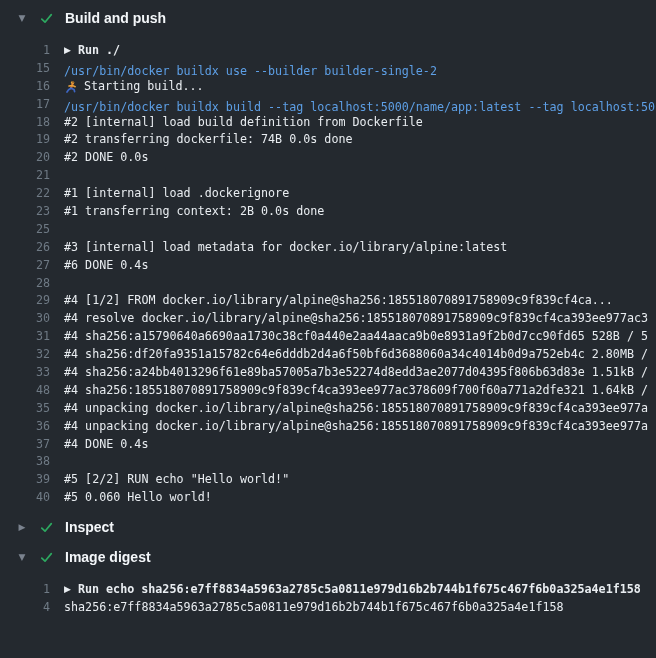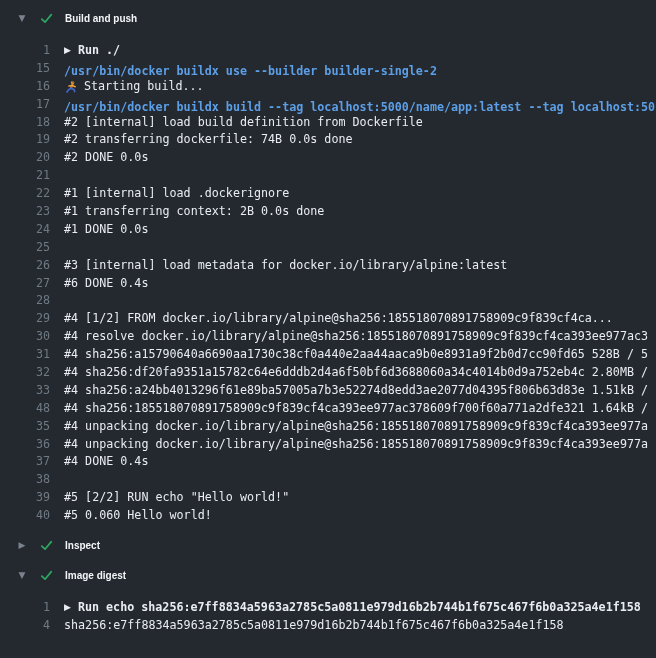--- a/index.html
+++ b/index.html
@@ -22,42 +22,42 @@
   .chevron{
     width:10px;margin-right:12px;
     color:#7a828e;font-size:9px;line-height:10px;
     font-family:"DejaVu Sans",sans-serif;
     flex:none;text-align:center;
   }
   .check{width:15px;height:15px;margin-right:11px;flex:none;}
   .section-title{
     color:#f3f6f9;
     font-family:"Liberation Sans","DejaVu Sans",sans-serif;
-    font-weight:bold;font-size:10px;
+    font-weight:bold;font-size:14px;
     white-space:pre;
   }
   .lines{margin-top:9px;margin-bottom:5px;}
   .log-line{
     display:flex;
     height:17.9px;line-height:17.9px;
     white-space:pre;overflow:hidden;
     font-size:11.7px;
   }
   .num{
     flex:none;width:50px;text-align:right;
     color:#6f7a85;
     cursor:pointer;
   }
   .content{
     flex:none;margin-left:14px;
     color:#e9edf1;
     white-space:pre;
     display:flex;align-items:center;
   }
-  .content.command{color:#5d9fe6;font-weight:bold;margin-top:7px;}
+  .content.command{color:#5d9fe6;font-weight:normal;margin-top:7px;}
   .content.run{font-weight:bold;}
   .play{
     font-size:9px;margin-right:7px;
     font-family:"DejaVu Sans",sans-serif;
     flex:none;
   }
   .emoji-icon{width:14px;height:14px;margin-right:6px;flex:none;position:relative;top:0px;}
   .logtext{white-space:pre;}
 </style>
 </head>
@@ -84,21 +84,20 @@
             <path d="M7 8.2 L10 9.6 L10.6 11.6" stroke="#3e66c4" stroke-width="1.7" fill="none" stroke-linecap="round" stroke-linejoin="round"></path>
             <path d="M7 8.2 L4.6 9.8 L3 12" stroke="#3e66c4" stroke-width="1.7" fill="none" stroke-linecap="round" stroke-linejoin="round"></path>
           </svg><span class="logtext">Starting build...</span></span></div>
       <div class="log-line"><span class="num">17</span><span class="content command"><span class="logtext">/usr/bin/docker buildx build --tag localhost:5000/name/app:latest --tag localhost:50</span></span></div>
       <div class="log-line"><span class="num">18</span><span class="content"><span class="logtext">#2 [internal] load build definition from Dockerfile</span></span></div>
       <div class="log-line"><span class="num">19</span><span class="content"><span class="logtext">#2 transferring dockerfile: 74B 0.0s done</span></span></div>
       <div class="log-line"><span class="num">20</span><span class="content"><span class="logtext">#2 DONE 0.0s</span></span></div>
       <div class="log-line"><span class="num">21</span><span class="content"><span class="logtext"></span></span></div>
       <div class="log-line"><span class="num">22</span><span class="content"><span class="logtext">#1 [internal] load .dockerignore</span></span></div>
       <div class="log-line"><span class="num">23</span><span class="content"><span class="logtext">#1 transferring context: 2B 0.0s done</span></span></div>
-      <div class="log-line"><span class="num">24</span><span class="content"><span class="logtext">#1 DONE 0.0s</span></span></div>
       <div class="log-line"><span class="num">25</span><span class="content"><span class="logtext"></span></span></div>
       <div class="log-line"><span class="num">26</span><span class="content"><span class="logtext">#3 [internal] load metadata for docker.io/library/alpine:latest</span></span></div>
       <div class="log-line"><span class="num">27</span><span class="content"><span class="logtext">#6 DONE 0.4s</span></span></div>
       <div class="log-line"><span class="num">28</span><span class="content"><span class="logtext"></span></span></div>
       <div class="log-line"><span class="num">29</span><span class="content"><span class="logtext">#4 [1/2] FROM docker.io/library/alpine@sha256:185518070891758909c9f839cf4ca...</span></span></div>
       <div class="log-line"><span class="num">30</span><span class="content"><span class="logtext">#4 resolve docker.io/library/alpine@sha256:185518070891758909c9f839cf4ca393ee977ac3</span></span></div>
       <div class="log-line"><span class="num">31</span><span class="content"><span class="logtext">#4 sha256:a15790640a6690aa1730c38cf0a440e2aa44aaca9b0e8931a9f2b0d7cc90fd65 528B / 5</span></span></div>
       <div class="log-line"><span class="num">32</span><span class="content"><span class="logtext">#4 sha256:df20fa9351a15782c64e6dddb2d4a6f50bf6d3688060a34c4014b0d9a752eb4c 2.80MB /</span></span></div>
       <div class="log-line"><span class="num">33</span><span class="content"><span class="logtext">#4 sha256:a24bb4013296f61e89ba57005a7b3e52274d8edd3ae2077d04395f806b63d83e 1.51kB /</span></span></div>
       <div class="log-line"><span class="num">48</span><span class="content"><span class="logtext">#4 sha256:185518070891758909c9f839cf4ca393ee977ac378609f700f60a771a2dfe321 1.64kB /</span></span></div>

